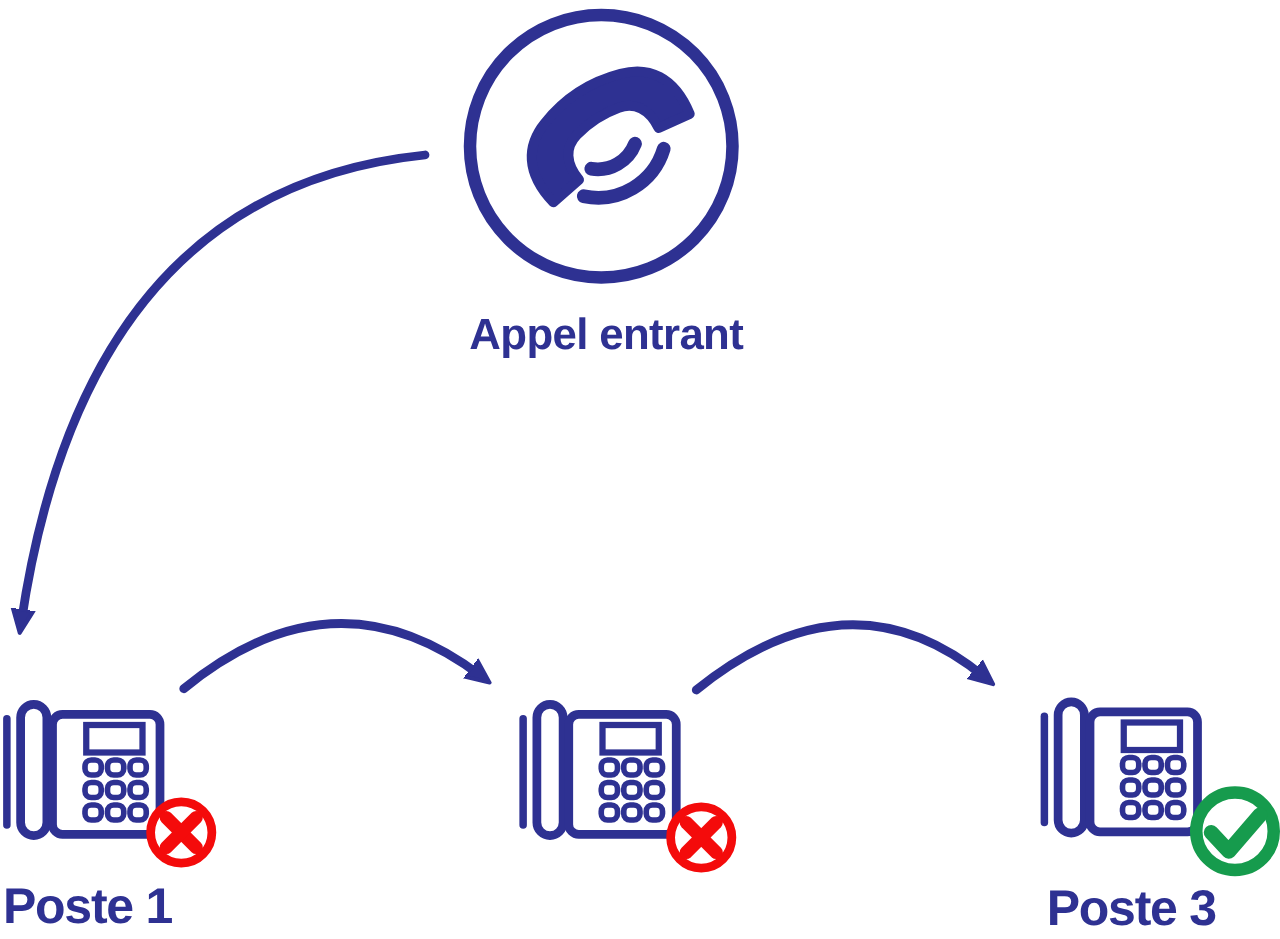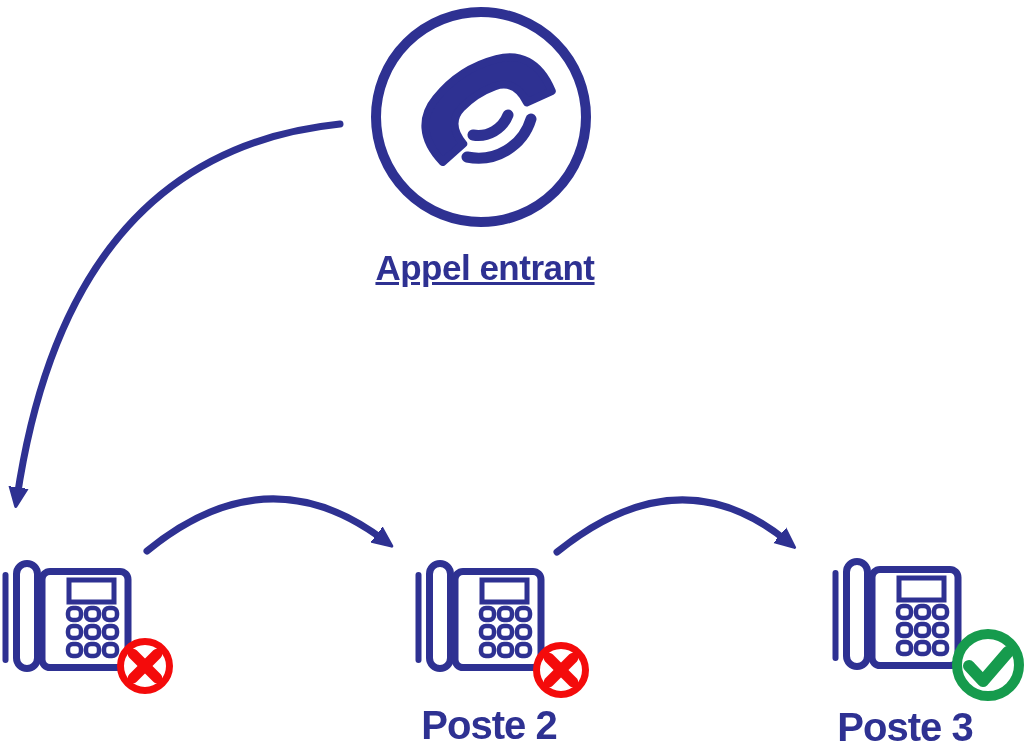--- a/index.html
+++ b/index.html
@@ -99,16 +99,16 @@
         <line x1="549" y1="658" x2="573" y2="682"></line>
         <line x1="573" y1="658" x2="549" y2="682"></line>
       </g>
     </g>
     <g>
       <circle class="stroke-success fill-bg" cx="988" cy="665" r="31" stroke-width="10"></circle>
       <path class="stroke-success" d="M 969 666 L 983 681 L 1008 652" fill="none" stroke-width="12" stroke-linecap="round" stroke-linejoin="round"></path>
     </g>
   </svg>
 
-  <div class="label label-call" style="left:485px; top:248px;text-decoration:underline;">Appel entrant</div>
-  <div class="label label-poste" style="left:489px; top:702px;">Poste 2</div>
+  <div class="label label-call" style="left:485px; top:248px;">Appel entrant</div>
+  <div class="label label-poste" style="left:70px; top:702px;">Poste 1</div>
   <div class="label label-poste" style="left:905px; top:704px;">Poste 3</div>
 </div>
 
 </body></html>

